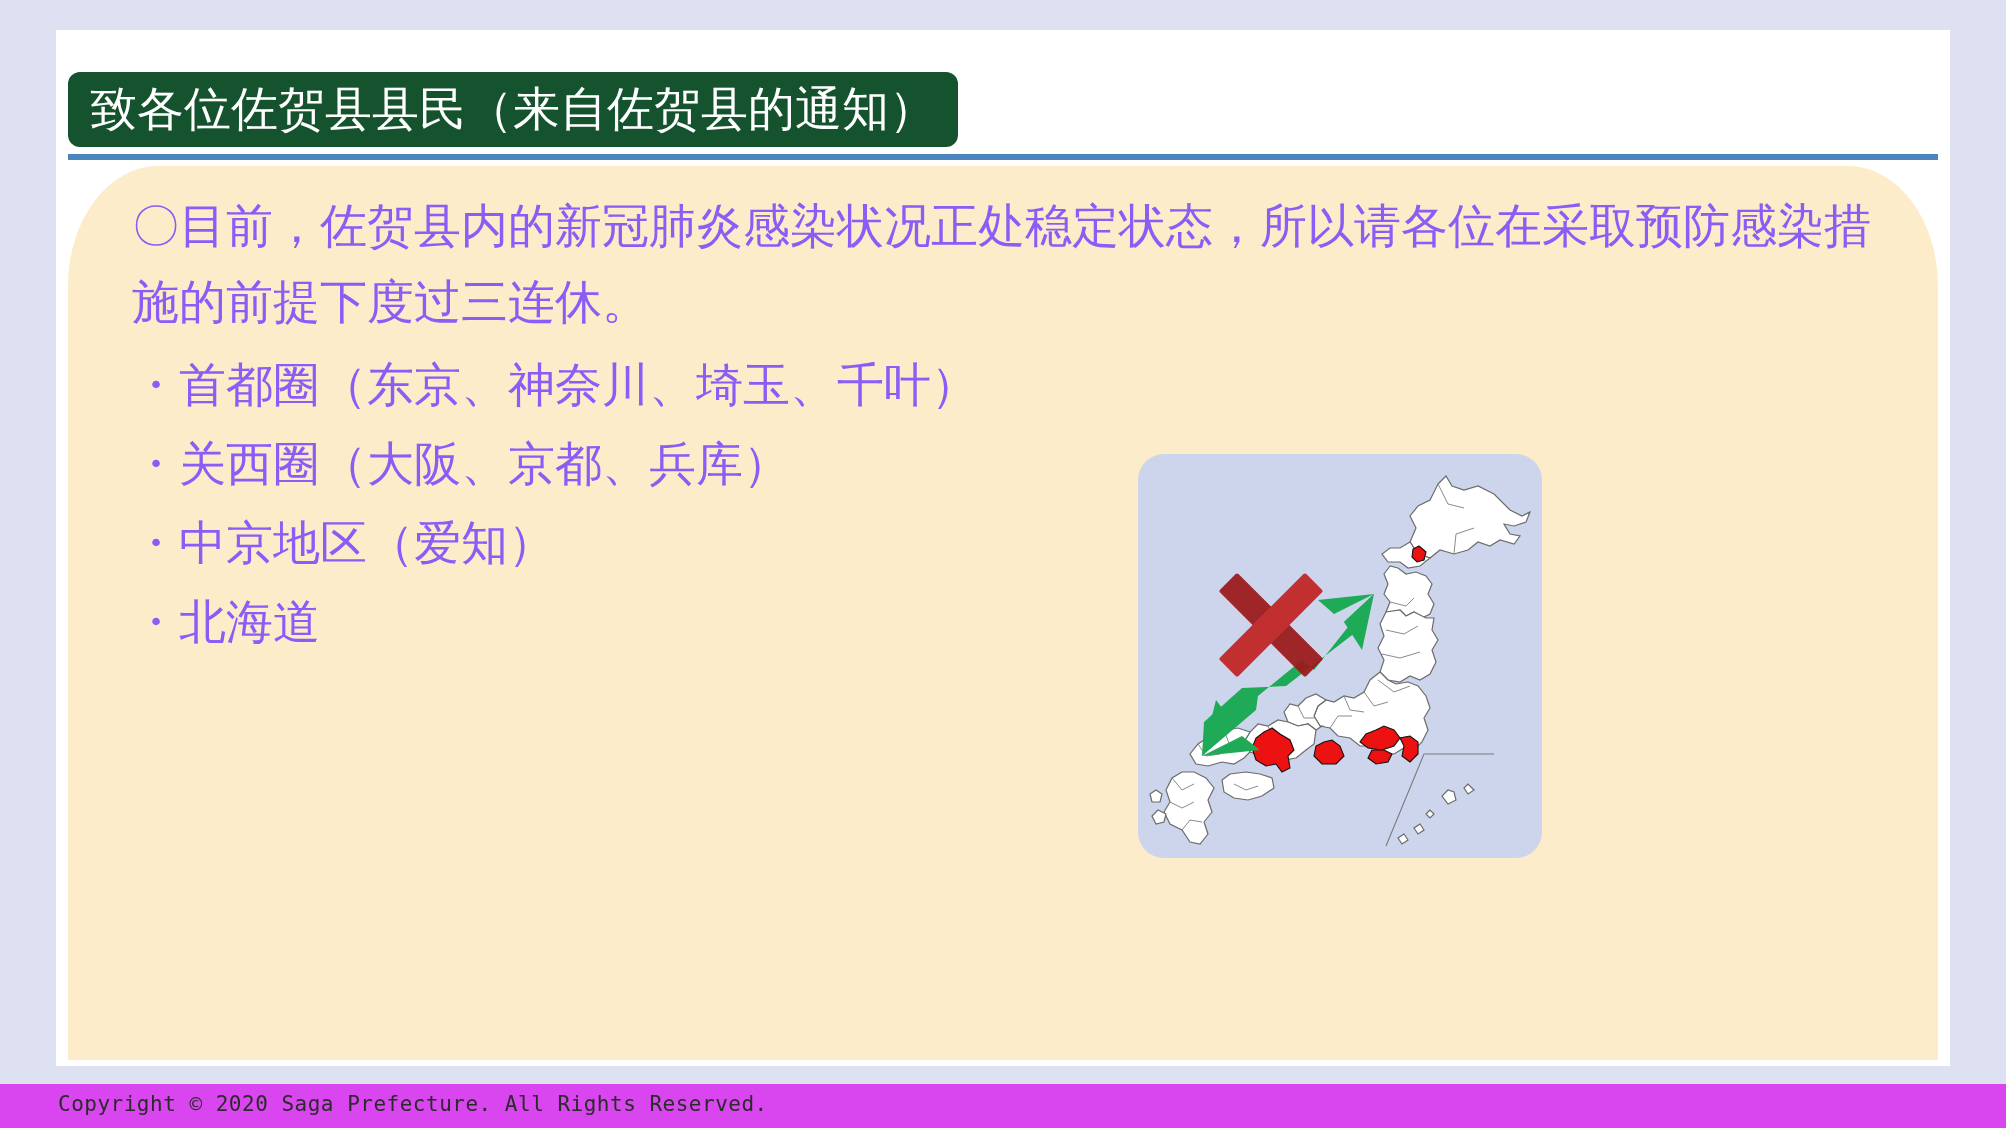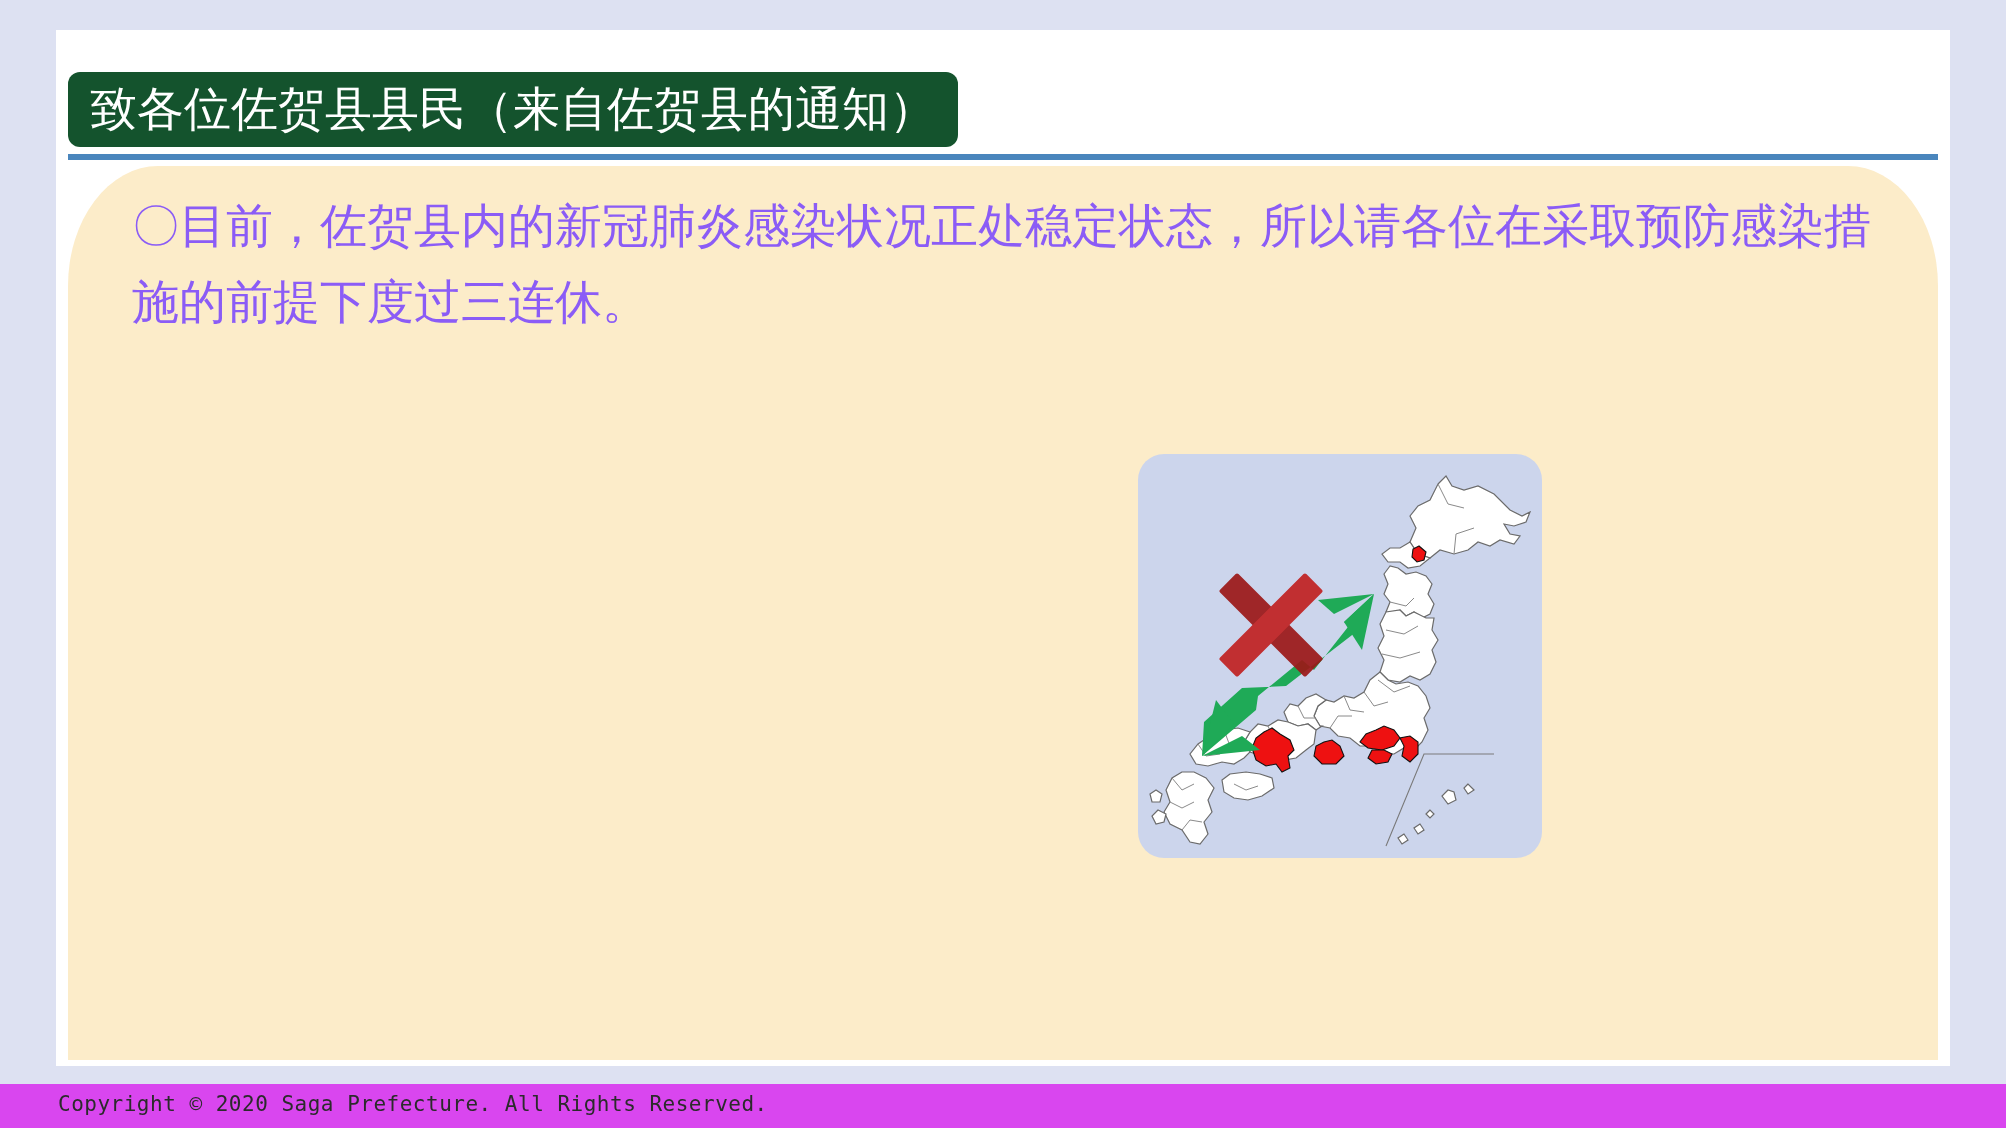--- a/index.html
+++ b/index.html
@@ -104,20 +104,26 @@
     <div class="title-chip">致各位佐贺县县民（来自佐贺县的通知）</div>
   </div>
   <div class="title-rule"></div>
 
   <div class="cream">
     <div class="body-text">
 
       <p class="para">〇目前，佐贺县内的新冠肺炎感染状况正处稳定状态，所以请各位在采取预防感染措施的前提下度过三连休。</p>
 
 
+      <ul class="bullets">
+        <li>・首都圈（东京、神奈川、埼玉、千叶）</li>
+        <li>・关西圈（大阪、京都、兵库）</li>
+        <li>・中京地区（爱知）</li>
+        <li>・北海道</li>
+      </ul>
 
     </div>
 
     <div class="map-panel">
       <svg viewBox="0 0 404 404" xmlns="http://www.w3.org/2000/svg">
         <defs>
           <g id="landgrp"></g>
         </defs>
 
         <g fill="#ffffff" stroke="#6b6b6b" stroke-width="1.2">

